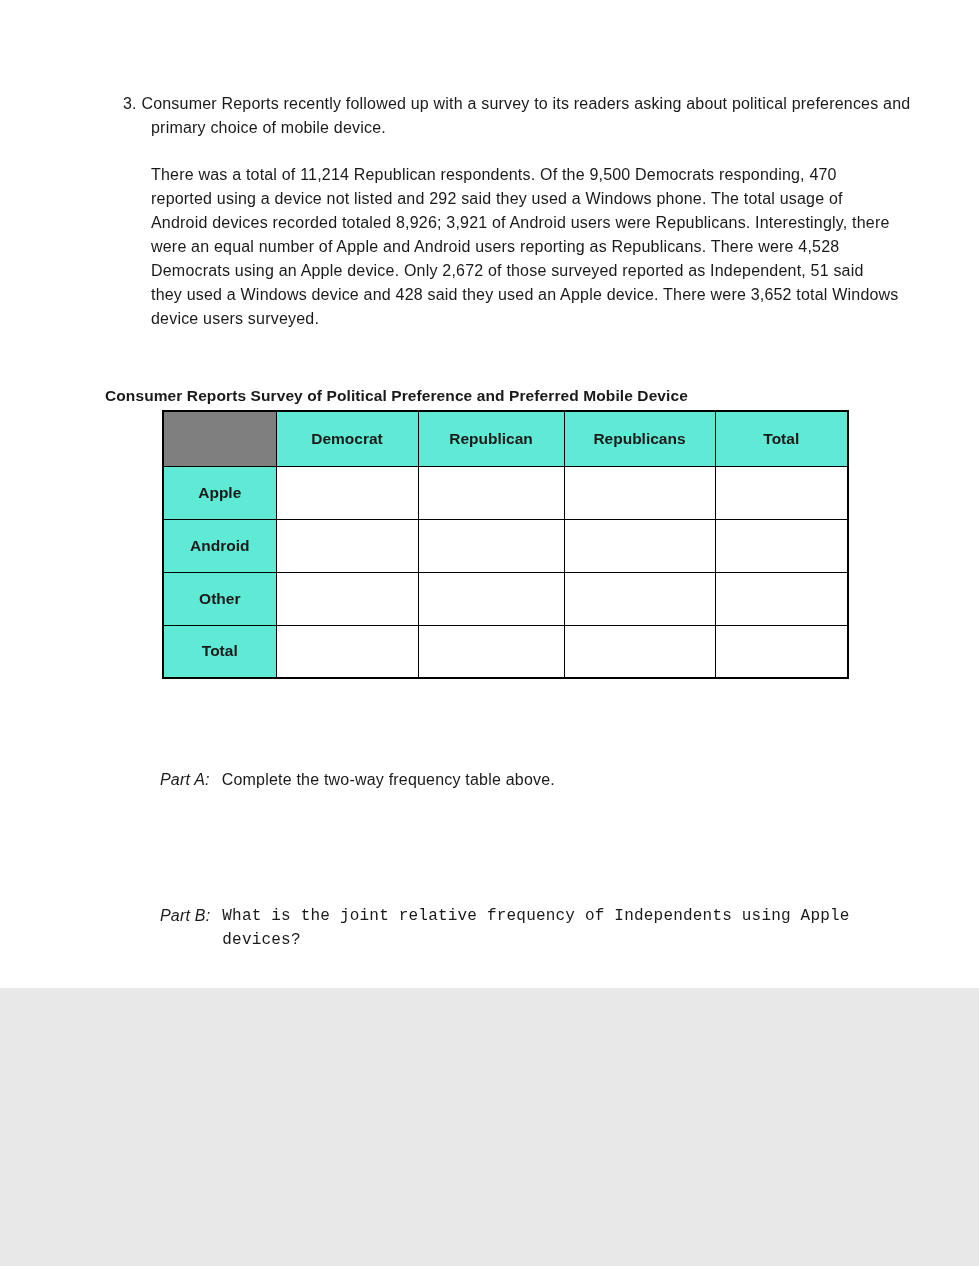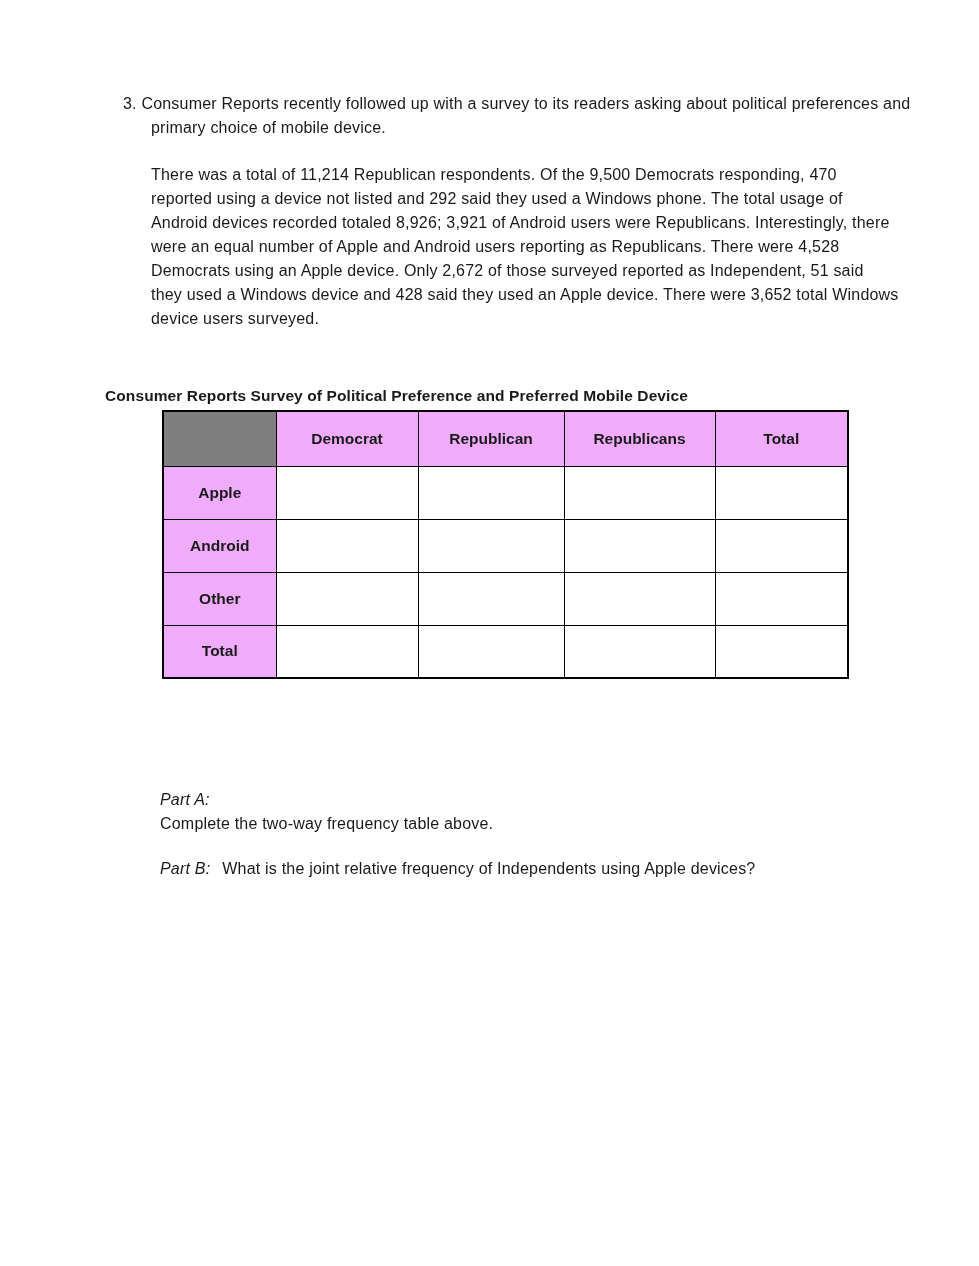--- a/index.html
+++ b/index.html
@@ -3,21 +3,21 @@
 <meta charset="utf-8">
 <style>
   html, body {
     margin: 0;
     padding: 0;
     background: #e8e8e8;
   }
   .page {
     position: relative;
     width: 979px;
-    height: 1266px;
+    height: 988px;
     margin: 0 auto;
     background: #ffffff;
     font-family: "Liberation Sans", sans-serif;
     color: #1a1a1a;
     overflow: hidden;
   }
   
   .para {
     font-size: 16px;
     line-height: 24px;
@@ -60,39 +60,39 @@
   .freq-table th, .freq-table td {
     border: 1px solid #000;
     text-align: center;
     vertical-align: middle;
     font-weight: bold;
     padding: 0;
   }
   .freq-table tr.header-row { height: 55px; }
   .freq-table tr.body-row { height: 53px; }
   .corner-cell { background: #7f7f7f; }
-  .col-head, .row-head { background: #f0abfc; }
+  .col-head, .row-head { background: #5eead4; }
   .data-cell { background: #ffffff; }
   
   .part {
     position: absolute;
     display: flex;
     align-items: flex-start;
     font-size: 16px;
     line-height: 24px;
     letter-spacing: 0.2px;
   }
   .part-label {
     font-style: italic;
     white-space: nowrap;
     margin-right: 12px;
   }
-  .part-a { left: 160px; top: 788px; flex-direction: column; }
-  .part-b { left: 160px; top: 857px; }
-  .part-b .part-text { width: 628px; }
+  .part-a { left: 160px; top: 768px; }
+  .part-b { left: 160px; top: 904px; }
+  .part-b .part-text { width: 628px; font-family: Liberation Mono, monospace; }
   .part-c { left: 160px; top: 1020px; }
 </style>
 </head>
 <body>
 
 <div class="page">
 
   <p class="para p-intro"><span>3.</span> <span>Consumer Reports recently followed up with a survey to its readers asking about political preferences and primary choice of mobile device.</span></p>
 
   <p class="para p-body">There was a total of 11,214 Republican respondents. Of the 9,500 Democrats responding, 470 reported using a device not listed and 292 said they used a Windows phone. The total usage of Android devices recorded totaled 8,926; 3,921 of Android users were Republicans. Interestingly, there were an equal number of Apple and Android users reporting as Republicans. There were 4,528 Democrats using an Apple device. Only 2,672 of those surveyed reported as Independent, 51 said they used a Windows device and 428 said they used an Apple device. There were 3,652 total Windows device users surveyed.</p>

